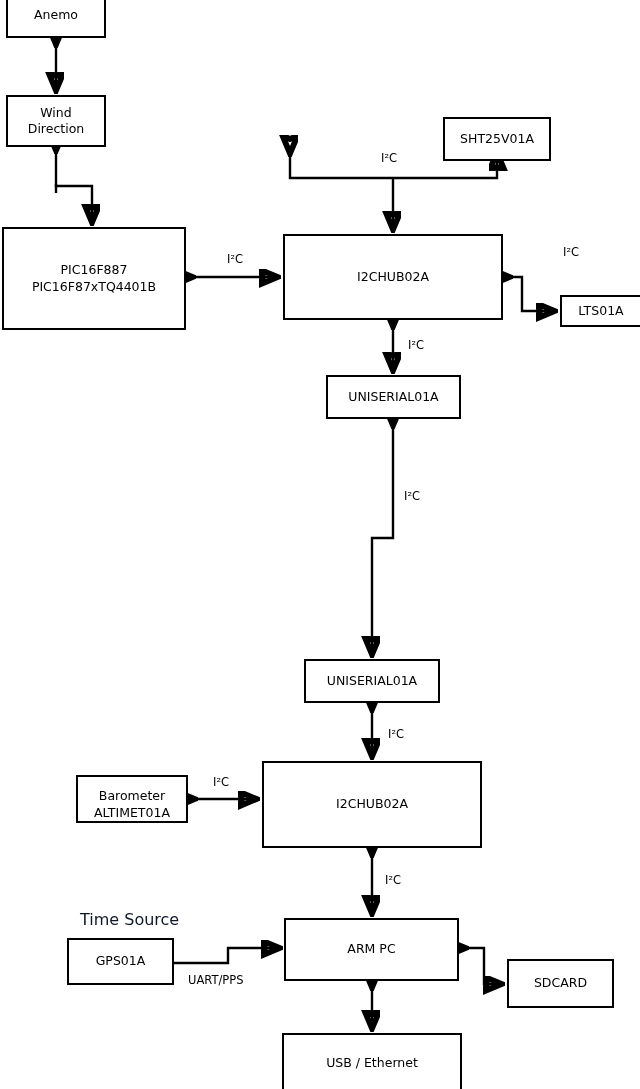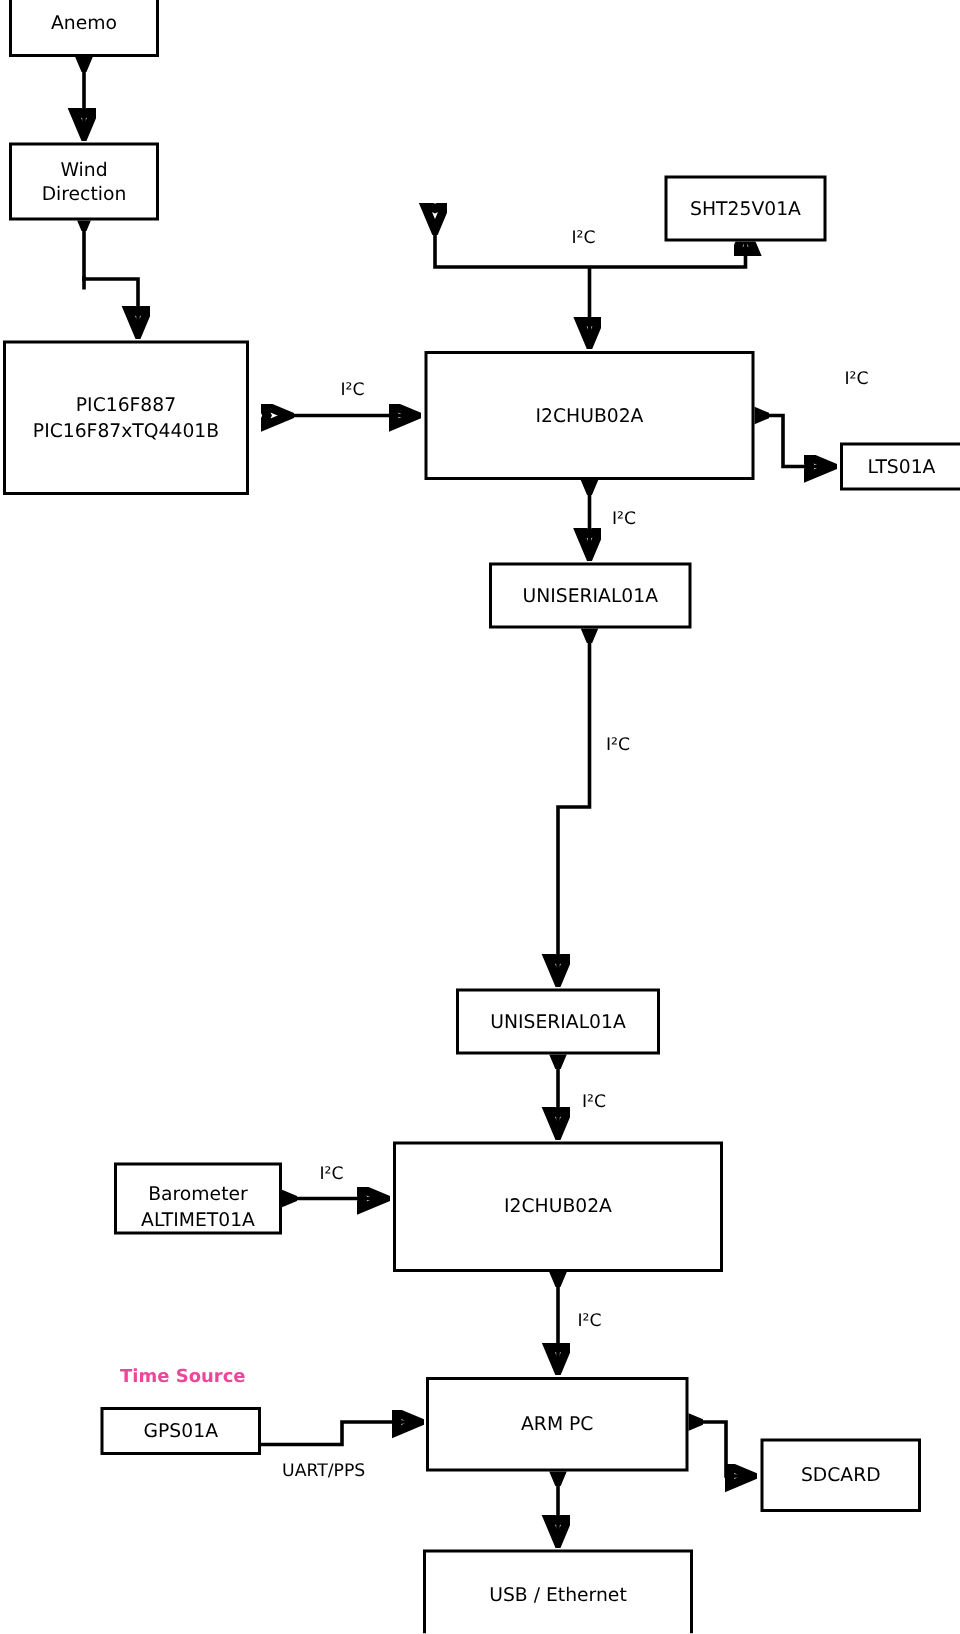--- a/index.html
+++ b/index.html
@@ -34,25 +34,24 @@
   .edge-label {
     position: absolute;
     color: #000000;
     font-size: 11.5px;
     white-space: nowrap;
     z-index: 4;
     background: transparent;
   }
   .free-label {
     position: absolute;
-    color: #ec4899;
-    font-size: 12px;
+    color: #0f172a;
+    font-size: 16px;
     white-space: nowrap;
     z-index: 4;
-    font-weight: bold;
   }
   svg.wires {
     position: absolute;
     left: 0;
     top: 0;
     width: 640px;
     height: 1089px;
     z-index: 1;
     overflow: visible;
   }
@@ -106,21 +105,21 @@
 
   <div class="node" style="left:6px; top:-8px; width:100px; height:46px;">
     <span>Anemo</span>
   </div>
 
   <div class="node" style="left:6px; top:95px; width:100px; height:52px;">
     <span>Wind
 Direction</span>
   </div>
 
-  <div class="node" style="left:2px; top:227px; width:164px; height:103px;">
+  <div class="node" style="left:2px; top:227px; width:184px; height:103px;">
     <span>PIC16F887
 PIC16F87xTQ4401B</span>
   </div>
 
 
   <div class="node" style="left:443px; top:117px; width:108px; height:44px;">
     <span>SHT25V01A</span>
   </div>
 
   <div class="node" style="left:283px; top:234px; width:220px; height:86px;">
@@ -141,21 +140,21 @@
 
   <div class="node" style="left:262px; top:761px; width:220px; height:87px;">
     <span>I2CHUB02A</span>
   </div>
 
   <div class="node" style="left:76px; top:775px; width:112px; height:48px;align-items:flex-end;">
     <span>Barometer
 ALTIMET01A</span>
   </div>
 
-  <div class="node" style="left:67px; top:938px; width:107px; height:32px;">
+  <div class="node" style="left:67px; top:938px; width:107px; height:47px;">
     <span>GPS01A</span>
   </div>
 
   <div class="node" style="left:284px; top:918px; width:175px; height:63px;">
     <span>ARM PC</span>
   </div>
 
   <div class="node" style="left:507px; top:959px; width:107px; height:49px;justify-content:center;">
     <span>SDCARD</span>
   </div>

